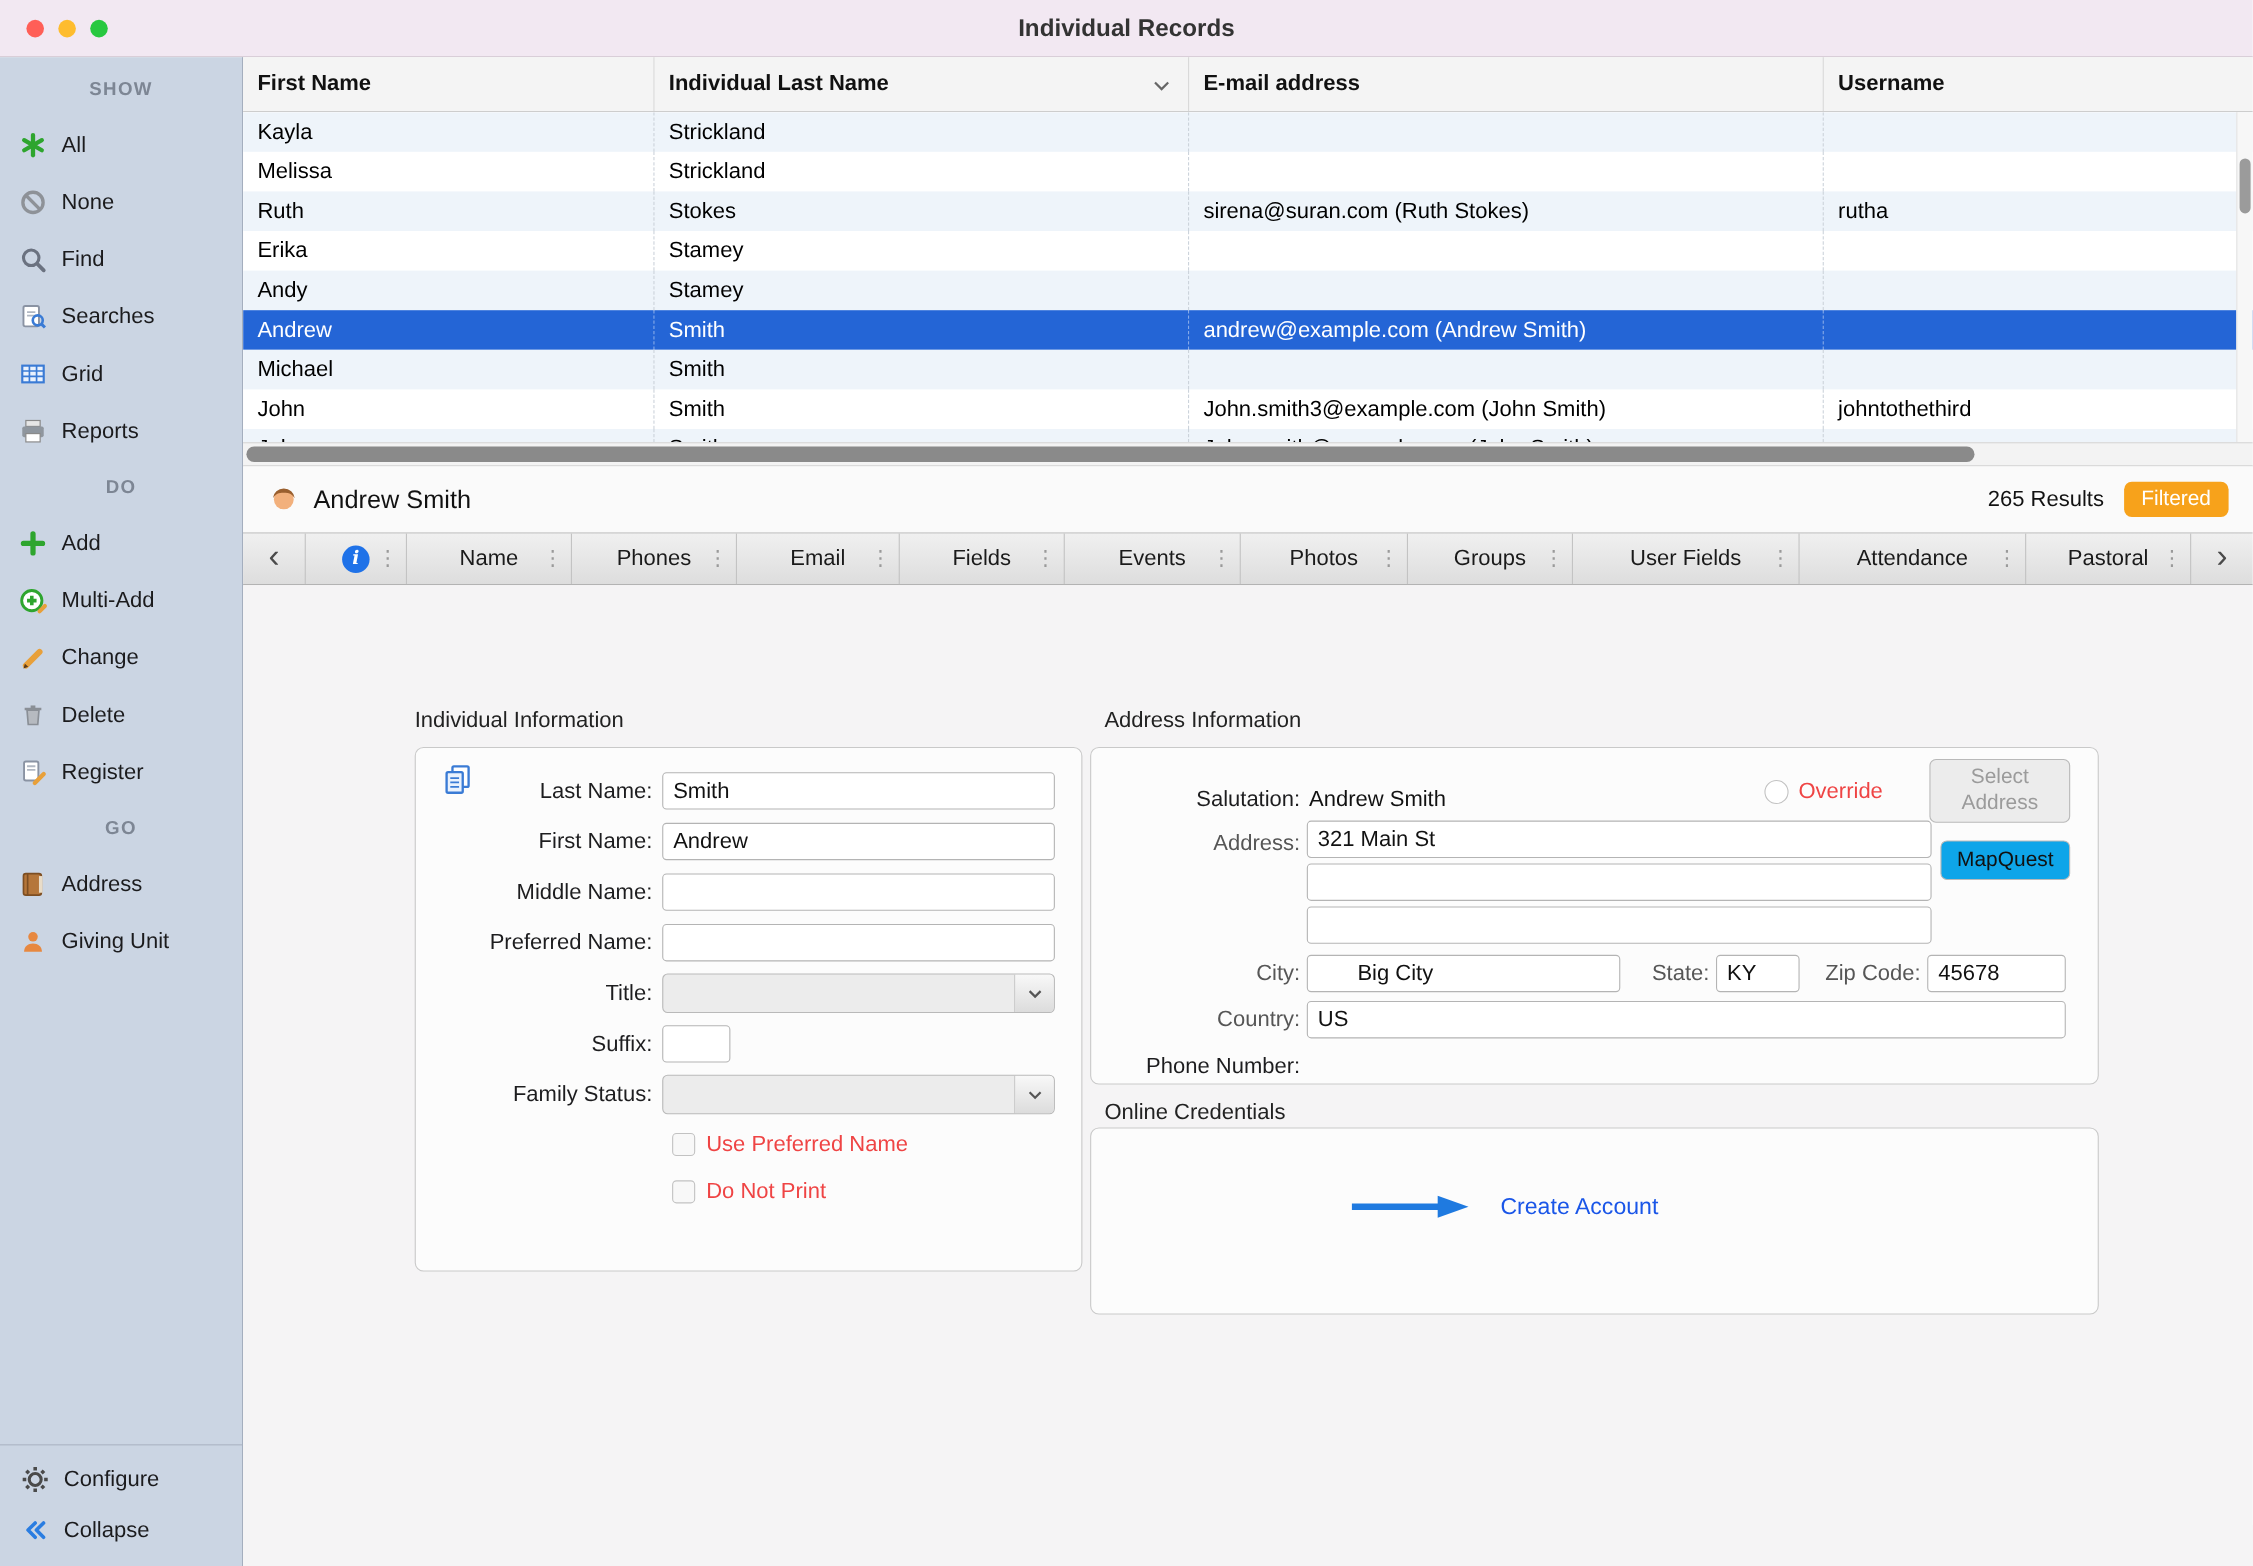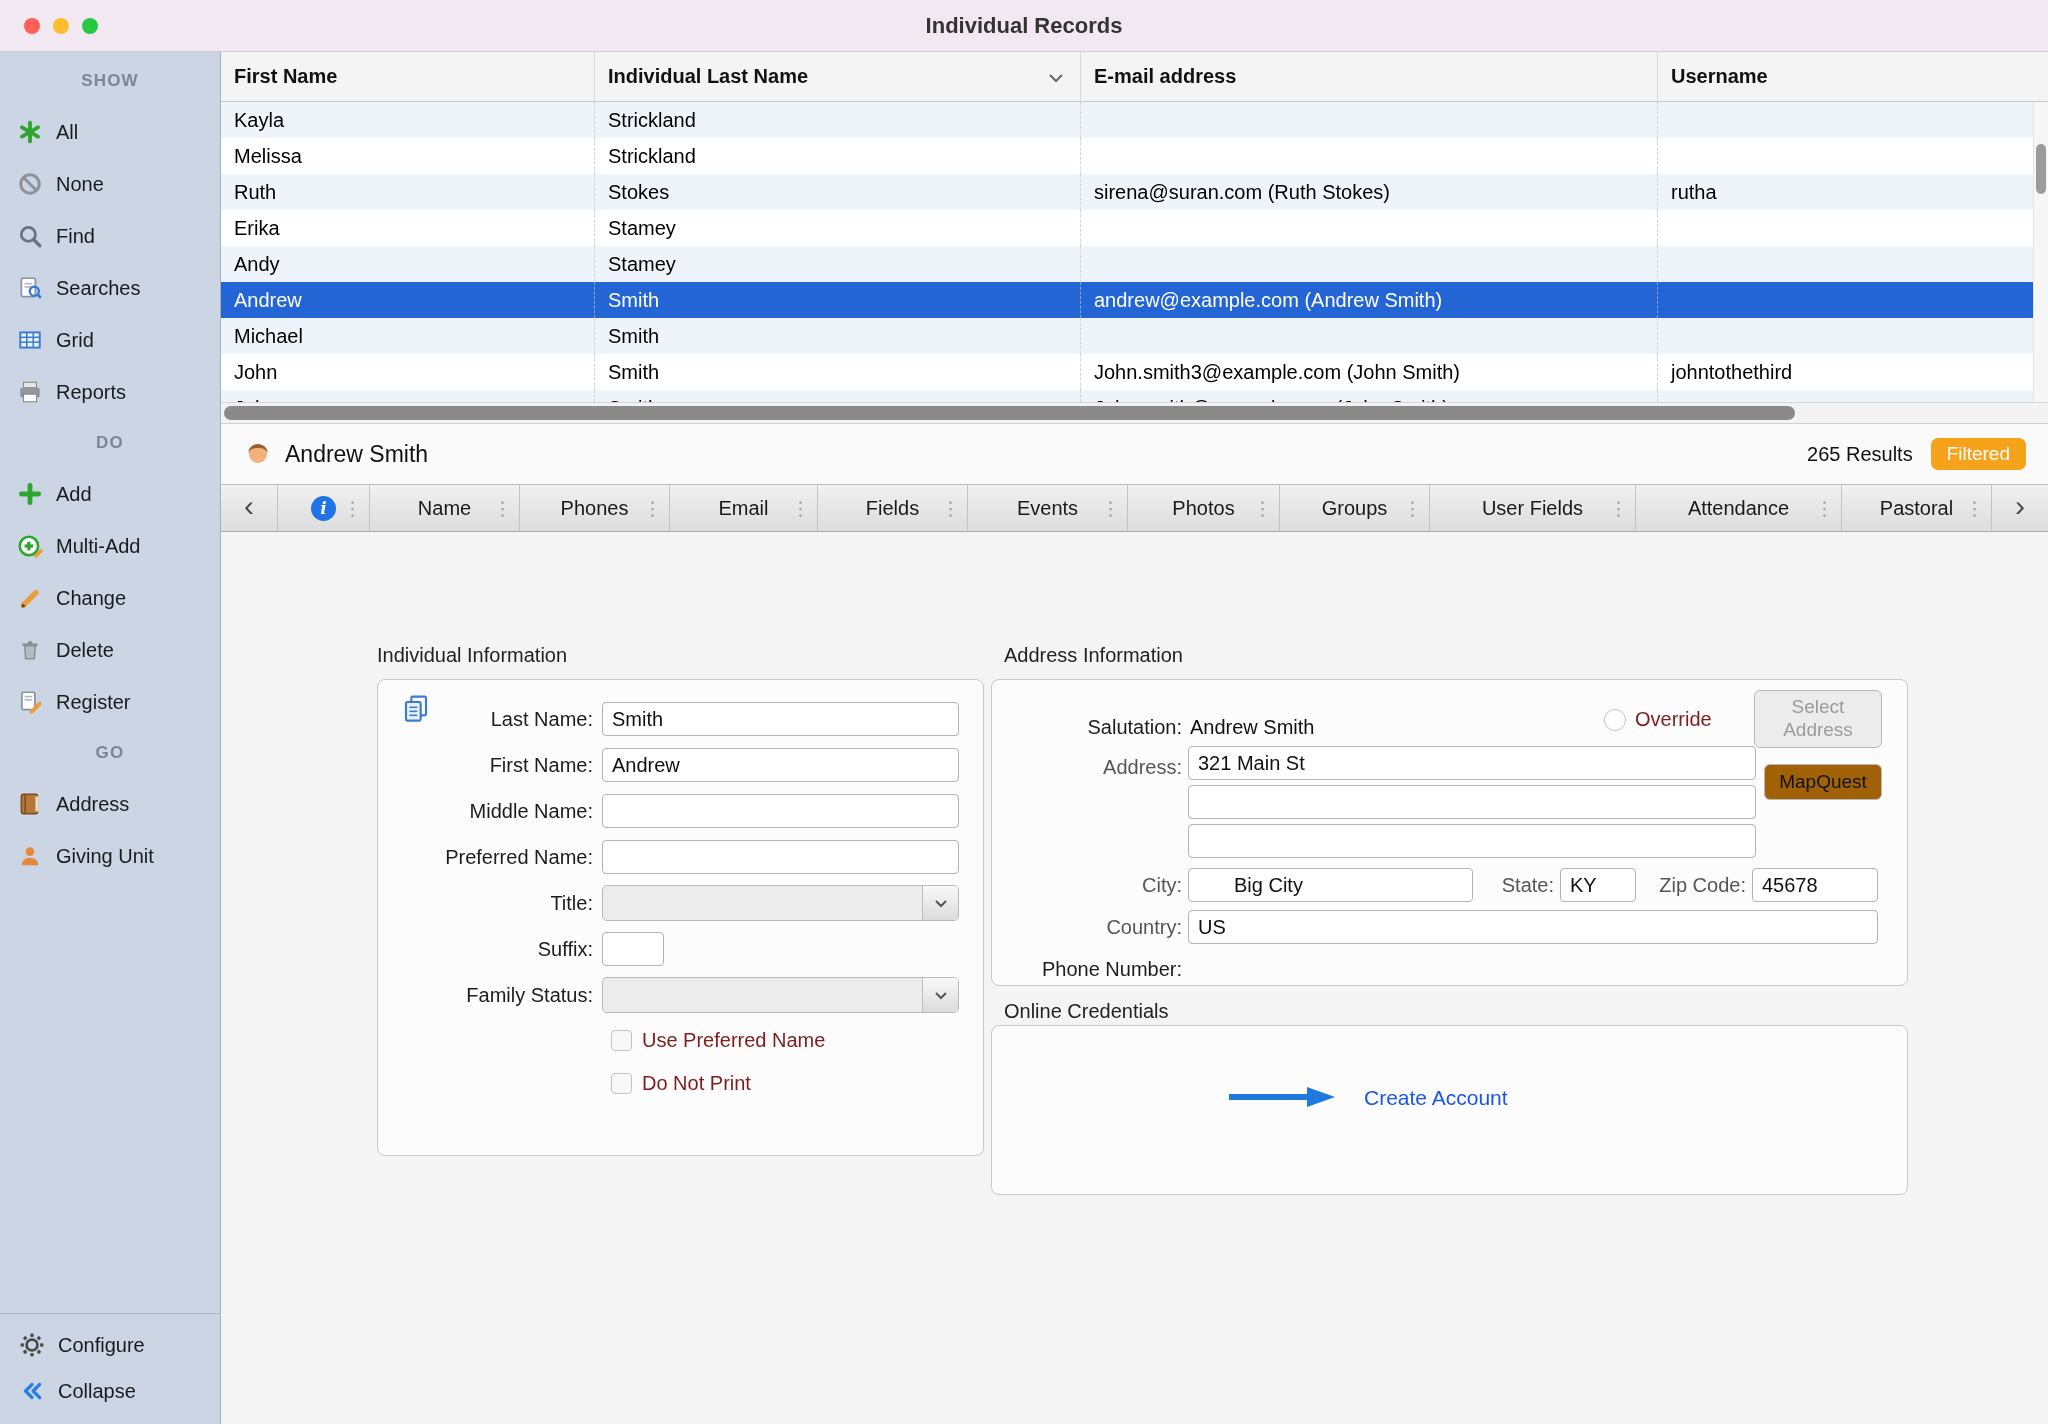--- a/index.html
+++ b/index.html
@@ -89,29 +89,29 @@
   .finput { width:357px; height:34px; border:1px solid #b4b4b4; border-radius:4px; font-size:20px;
             padding:0 9px; background:#fff; font-family:inherit; color:#111; }
   .finput.small { width:62px; }
   .fselect { width:357px; height:36px; border:1px solid #b9b9b9; border-radius:5px; background:#ececec; position:relative; }
   .selbtn { position:absolute; right:0; top:0; width:36px; height:34px; border-left:1px solid #bdbdbd;
             background:linear-gradient(#f8f8f8,#dcdcdc); border-radius:0 4px 4px 0;
             display:flex; align-items:center; justify-content:center; }
   .cbrow { position:absolute; left:233px; display:flex; align-items:center; gap:10px; }
   .cbox { width:21px; height:21px; border:1px solid #c2c2c2; border-radius:4px; background:#f8f8f8; }
   .cbox.round { border-radius:50%; background:#fff; width:22px; height:22px; }
-  .cblabel { font-size:20px; color:#7f1d1d; }
+  .cblabel { font-size:20px; color:#ef4444; }
 
   #addr-title { left:783px; top:112px; }
   #addr-box { left:770px; top:147px; width:917px; height:307px; }
   .alabel { position:absolute; left:0; width:190px; text-align:right; font-size:20px; color:#565656; line-height:34px; }
   .alabel.dark { color:#1d1d1f; }
   .ainput { position:absolute; height:34px; border:1px solid #b4b4b4; border-radius:4px; font-size:20px;
             padding:0 9px; background:#fff; font-family:inherit; color:#111; }
-  .abtn { position:absolute; background:#a16207; border:1px solid #b9b9b9; border-radius:6px;
+  .abtn { position:absolute; background:#0ea5e9; border:1px solid #b9b9b9; border-radius:6px;
           display:flex; align-items:center; justify-content:center; text-align:center; font-family:inherit; }
   .salval { position:absolute; left:198px; top:30px; font-size:20px; color:#111; line-height:34px; }
 
   #oc-title { left:783px; top:468px; }
   #oc-box { left:770px; top:493px; width:917px; height:170px;padding-left:40px; }
   .oclink { position:absolute; left:372px; top:60px; font-size:21px; color:#1a56e8; }
   .ocarrow { position:absolute; left:235px; top:58px; }
 </style>
 </head>
 <body>

